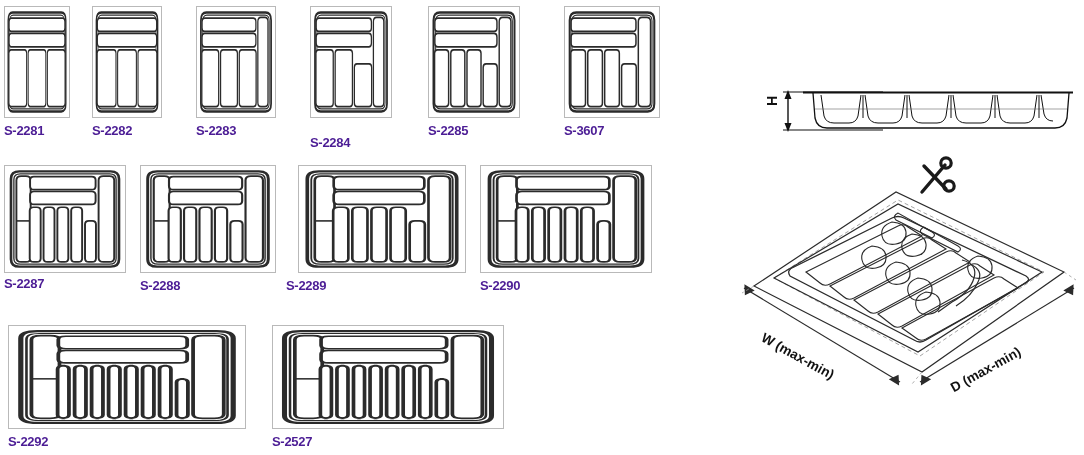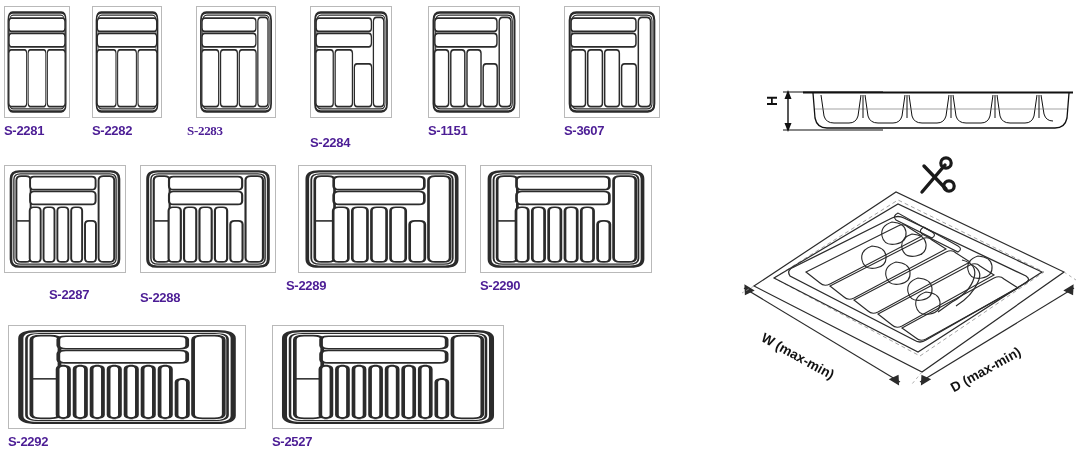--- a/index.html
+++ b/index.html
@@ -99,21 +99,21 @@
           Q51.8,90.5 48.599999999999994,90.5 H33.4 Q30.2,90.5 30.2,87.3
           V42.1 Q30.2,38.9 33.4,38.9 Z" fill="#fff" stroke="#2b2b2b" stroke-width="1.6"></path>
         <path d="M57.400000000000006,38.9 H72.60000000000001 Q75.80000000000001,38.9 75.80000000000001,42.1 V87.3
           Q75.80000000000001,90.5 72.60000000000001,90.5 H57.400000000000006 Q54.2,90.5 54.2,87.3
           V42.1 Q54.2,38.9 57.400000000000006,38.9 Z" fill="#fff" stroke="#2b2b2b" stroke-width="1.6"></path>
         <path d="M82,9.5 H87 Q91,9.5 91,13.5 V86.5
           Q91,90.5 87,90.5 H82 Q78,90.5 78,86.5
           V13.5 Q78,9.5 82,9.5 Z" fill="#fff" stroke="#2b2b2b" stroke-width="1.6"></path>
       </svg>
     </div>
-    <div class="code" style="left: 187px; top: 124px; font-family: Liberation Serif, serif;">S-2283</div>
+    <div class="code" style="left: 196px; top: 124px;">S-2283</div>
     <div class="panel" style="left: 310px; top: 6px; width: 82px; height: 112px;">
       <svg class="tray-svg" viewBox="0 0 100 100" preserveAspectRatio="none">
         <path d="M12,5 H88 Q95,5 95,12 V88
           Q95,95 88,95 H12 Q5,95 5,88
           V12 Q5,5 12,5 Z" fill="#fff" stroke="#2b2b2b" stroke-width="2.2"></path>
         <path d="M12.8,7.4 H87.2 Q92.60000000000001,7.4 92.60000000000001,12.8 V87.2
           Q92.60000000000001,92.60000000000001 87.2,92.60000000000001 H12.8 Q7.4,92.60000000000001 7.4,87.2
           V12.8 Q7.4,7.4 12.8,7.4 Z" fill="#fff" stroke="#2b2b2b" stroke-width="1.1"></path>
         <path d="M9.7,10.1 H72.3 Q75.5,10.1 75.5,13.3 V19.05
           Q75.5,22.25 72.3,22.25 H9.7 Q6.5,22.25 6.5,19.05
@@ -160,21 +160,21 @@
           Q57.800000000000004,90.5 54.6,90.5 H45.400000000000006 Q42.2,90.5 42.2,87.3
           V42.1 Q42.2,38.9 45.400000000000006,38.9 Z" fill="#fff" stroke="#2b2b2b" stroke-width="1.6"></path>
         <path d="M63.400000000000006,51.8 H72.6 Q75.8,51.8 75.8,55 V87.3
           Q75.8,90.5 72.6,90.5 H63.400000000000006 Q60.2,90.5 60.2,87.3
           V55 Q60.2,51.8 63.400000000000006,51.8 Z" fill="#fff" stroke="#2b2b2b" stroke-width="1.6"></path>
         <path d="M82,9.5 H87 Q91,9.5 91,13.5 V86.5
           Q91,90.5 87,90.5 H82 Q78,90.5 78,86.5
           V13.5 Q78,9.5 82,9.5 Z" fill="#fff" stroke="#2b2b2b" stroke-width="1.6"></path>
       </svg>
     </div>
-    <div class="code" style="left: 428px; top: 124px;">S-1151</div>
+    <div class="code" style="left: 428px; top: 124px;">S-2285</div>
     <div class="panel" style="left: 564px; top: 6px; width: 96px; height: 112px;">
       <svg class="tray-svg" viewBox="0 0 100 100" preserveAspectRatio="none">
         <path d="M12,5 H88 Q95,5 95,12 V88
           Q95,95 88,95 H12 Q5,95 5,88
           V12 Q5,5 12,5 Z" fill="#fff" stroke="#2b2b2b" stroke-width="2.2"></path>
         <path d="M12.8,7.4 H87.2 Q92.60000000000001,7.4 92.60000000000001,12.8 V87.2
           Q92.60000000000001,92.60000000000001 87.2,92.60000000000001 H12.8 Q7.4,92.60000000000001 7.4,87.2
           V12.8 Q7.4,7.4 12.8,7.4 Z" fill="#fff" stroke="#2b2b2b" stroke-width="1.1"></path>
         <path d="M9.7,10.1 H72.3 Q75.5,10.1 75.5,13.3 V19.05
           Q75.5,22.25 72.3,22.25 H9.7 Q6.5,22.25 6.5,19.05
@@ -231,21 +231,21 @@
           Q64.28,90.5 61.08,90.5 H58.36000000000001 Q55.160000000000004,90.5 55.160000000000004,87.3
           V42.1 Q55.160000000000004,38.9 58.36000000000001,38.9 Z" fill="#fff" stroke="#2b2b2b" stroke-width="1.6"></path>
         <path d="M69.88,51.8 H72.6 Q75.8,51.8 75.8,55 V87.3
           Q75.8,90.5 72.6,90.5 H69.88 Q66.67999999999999,90.5 66.67999999999999,87.3
           V55 Q66.67999999999999,51.8 69.88,51.8 Z" fill="#fff" stroke="#2b2b2b" stroke-width="1.6"></path>
         <path d="M82,9.5 H87 Q91,9.5 91,13.5 V86.5
           Q91,90.5 87,90.5 H82 Q78,90.5 78,86.5
           V13.5 Q78,9.5 82,9.5 Z" fill="#fff" stroke="#2b2b2b" stroke-width="1.6"></path>
       </svg>
     </div>
-    <div class="code" style="left: 4px; top: 288px; margin-left: 45px;">S-2287</div>
+    <div class="code" style="left: 4px; top: 277px;">S-2287</div>
     <div class="panel" style="left: 140px; top: 165px; width: 136px; height: 108px;">
       <svg class="tray-svg" viewBox="0 0 100 100" preserveAspectRatio="none">
         <path d="M12,5 H88 Q95,5 95,12 V88
           Q95,95 88,95 H12 Q5,95 5,88
           V12 Q5,5 12,5 Z" fill="#fff" stroke="#2b2b2b" stroke-width="2.2"></path>
         <path d="M12.8,7.4 H87.2 Q92.60000000000001,7.4 92.60000000000001,12.8 V87.2
           Q92.60000000000001,92.60000000000001 87.2,92.60000000000001 H12.8 Q7.4,92.60000000000001 7.4,87.2
           V12.8 Q7.4,7.4 12.8,7.4 Z" fill="#fff" stroke="#2b2b2b" stroke-width="1.1"></path>
         <path d="M13.5,9.5 H17.4 Q21.4,9.5 21.4,13.5 V86.5
           Q21.4,90.5 17.4,90.5 H13.5 Q9.5,90.5 9.5,86.5
@@ -270,21 +270,21 @@
           Q64.28,90.5 61.08,90.5 H58.36000000000001 Q55.160000000000004,90.5 55.160000000000004,87.3
           V42.1 Q55.160000000000004,38.9 58.36000000000001,38.9 Z" fill="#fff" stroke="#2b2b2b" stroke-width="1.6"></path>
         <path d="M69.88,51.8 H72.6 Q75.8,51.8 75.8,55 V87.3
           Q75.8,90.5 72.6,90.5 H69.88 Q66.67999999999999,90.5 66.67999999999999,87.3
           V55 Q66.67999999999999,51.8 69.88,51.8 Z" fill="#fff" stroke="#2b2b2b" stroke-width="1.6"></path>
         <path d="M82,9.5 H87 Q91,9.5 91,13.5 V86.5
           Q91,90.5 87,90.5 H82 Q78,90.5 78,86.5
           V13.5 Q78,9.5 82,9.5 Z" fill="#fff" stroke="#2b2b2b" stroke-width="1.6"></path>
       </svg>
     </div>
-    <div class="code" style="left: 140px; top: 279px; margin-top: 12px;">S-2288</div>
+    <div class="code" style="left: 140px; top: 279px;">S-2288</div>
     <div class="panel" style="left: 298px; top: 165px; width: 168px; height: 108px;">
       <svg class="tray-svg" viewBox="0 0 100 100" preserveAspectRatio="none">
         <path d="M12,5 H88 Q95,5 95,12 V88
           Q95,95 88,95 H12 Q5,95 5,88
           V12 Q5,5 12,5 Z" fill="#fff" stroke="#2b2b2b" stroke-width="2.2"></path>
         <path d="M12.8,7.4 H87.2 Q92.60000000000001,7.4 92.60000000000001,12.8 V87.2
           Q92.60000000000001,92.60000000000001 87.2,92.60000000000001 H12.8 Q7.4,92.60000000000001 7.4,87.2
           V12.8 Q7.4,7.4 12.8,7.4 Z" fill="#fff" stroke="#2b2b2b" stroke-width="1.1"></path>
         <path d="M13.5,9.5 H17.4 Q21.4,9.5 21.4,13.5 V86.5
           Q21.4,90.5 17.4,90.5 H13.5 Q9.5,90.5 9.5,86.5

